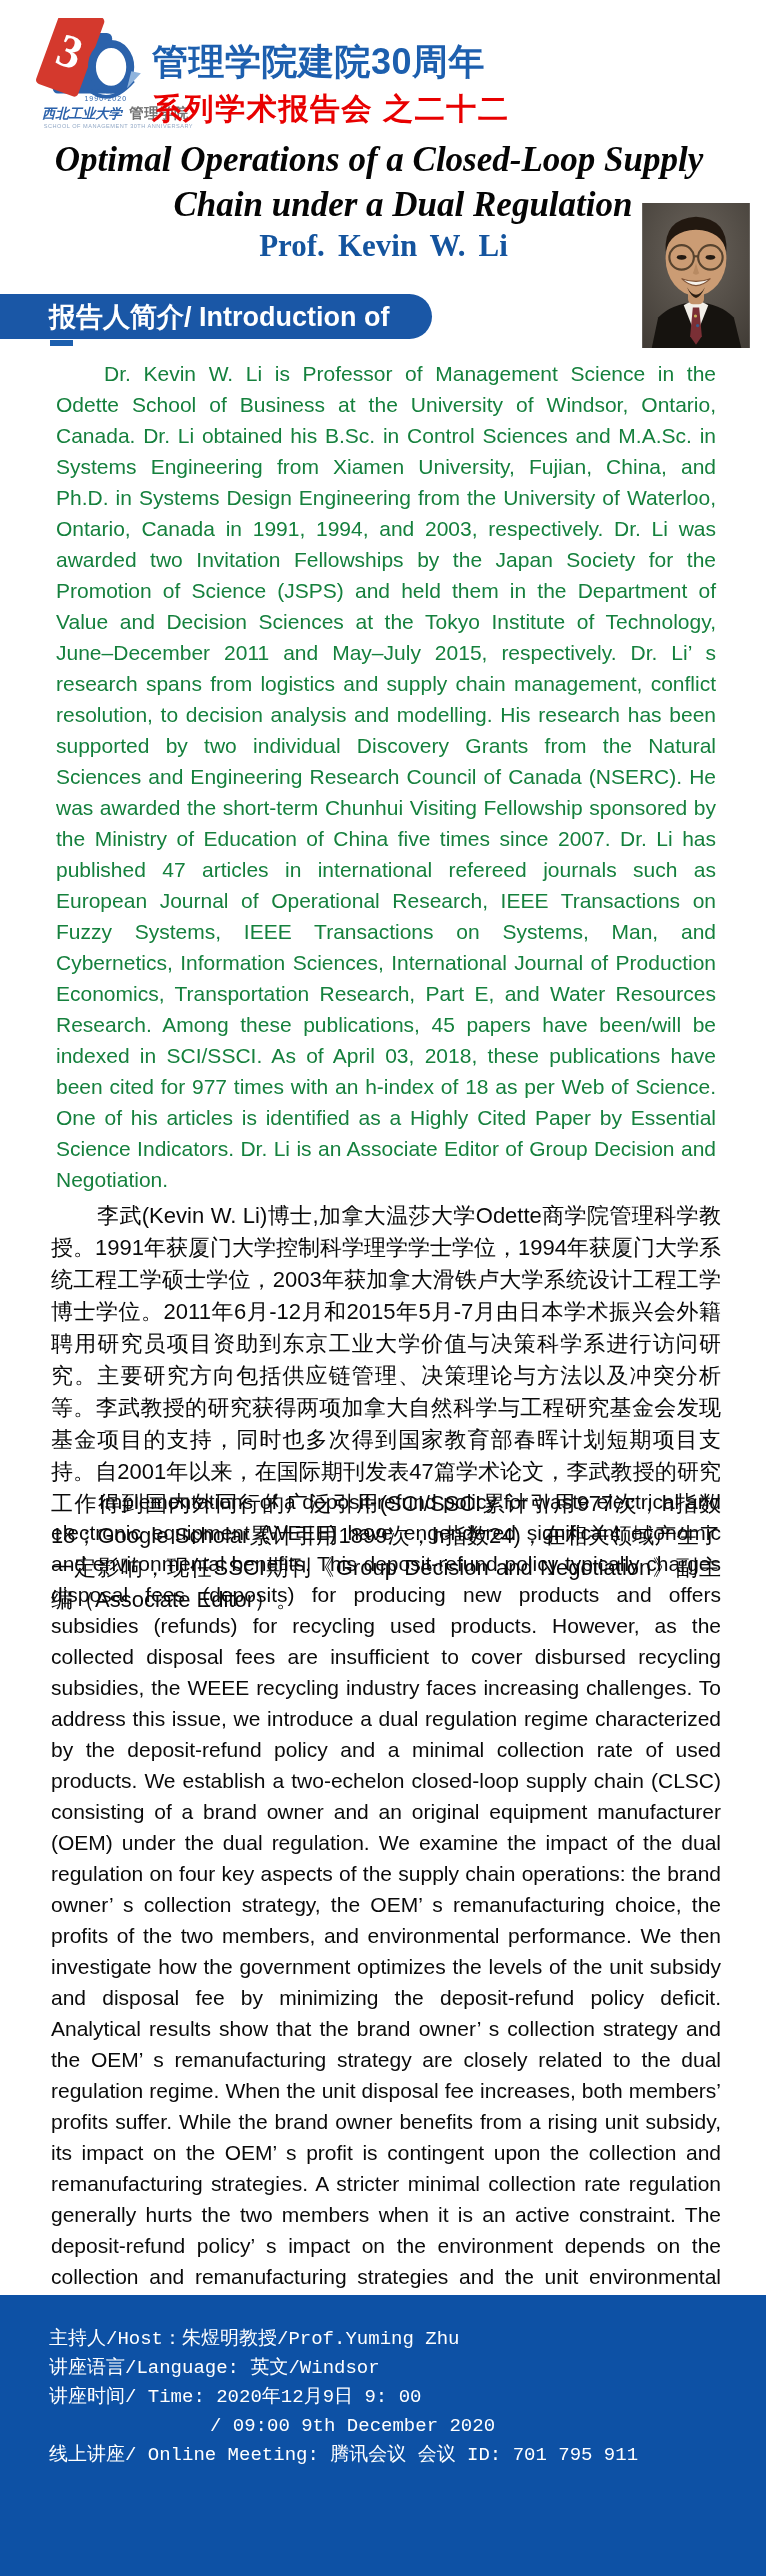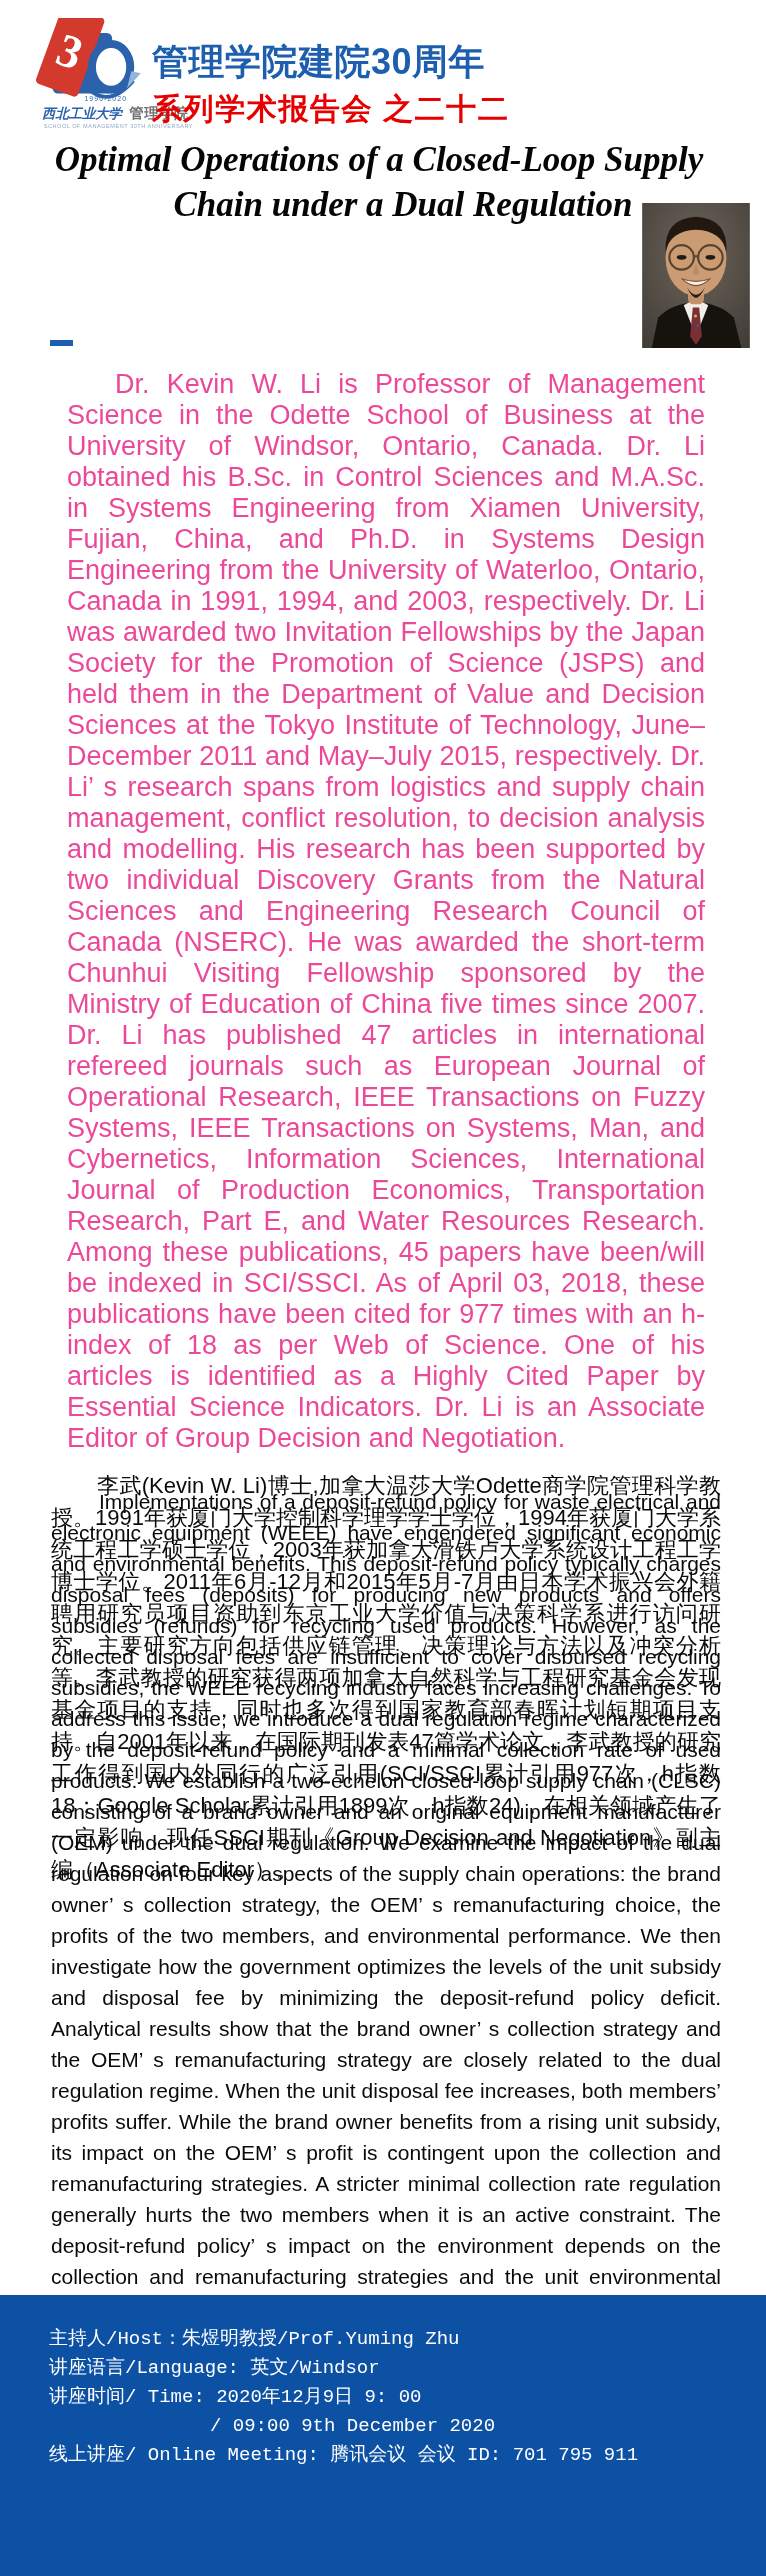--- a/index.html
+++ b/index.html
@@ -31,21 +31,21 @@
   .photo{position:absolute;left:642px;top:203px;width:108px;height:145px;overflow:hidden;}
   
   .banner{position:absolute;left:0;height:45px;background:#1a57a6;color:#ffffff;
     font-weight:700;font-size:27px;display:flex;align-items:center;
     padding-left:49px;box-sizing:border-box;border-radius:0 24.5px 24.5px 0;white-space:nowrap;}
   .banner-intro{top:294px;width:432px;}
   .banner-abstract{top:1430px;width:349px;}
   .stub{position:absolute;left:50px;top:340px;width:23.4px;height:5.9px;background:#1d5fae;}
   
   .intro-block{position:absolute;left:51px;top:353px;width:670px;}
-  .p-en{margin:16px;font-size:27px;line-height:31px;color:#ec4899;text-align:justify;text-indent:48px;}
+  .p-en{margin:5px;font-size:21px;line-height:31px;color:#15803d;text-align:justify;text-indent:48px;}
   .p-cn{margin:0;font-size:22px;line-height:32px;color:#0a0a0a;text-align:justify;text-indent:46px;}
   .abstract-block{position:absolute;left:51px;top:1486px;width:670px;}
   .p-abs{margin:0;font-size:21px;line-height:31px;color:#0a0a0a;text-align:justify;text-indent:48px;}
   
   .footer{position:absolute;left:0;top:2295px;width:767px;height:281px;background:#0d51a5;
     box-sizing:border-box;padding:30px 21px 0 49px;
     font-family:"Liberation Mono",monospace;font-size:19px;line-height:29px;color:#ffffff;}
   .footer-line{white-space:nowrap;}
   .footer-line.indent{margin-left:161px;}
 </style>
@@ -75,20 +75,21 @@
       <span class="logo-school">管理学院</span>
     </div>
     <div class="logo-en">SCHOOL OF MANAGEMENT  30TH ANNIVERSARY</div>
   </div>
 
   <div class="anniv-title">管理学院建院30周年</div>
   <div class="series-title">系列学术报告会 之二十二</div>
 
   <div class="title-line t1">Optimal Operations of a Closed-Loop Supply</div>
   <div class="title-line t2">Chain under a Dual Regulation</div>
+  <div class="prof">Prof.  Kevin W. Li</div>
 
   <div class="photo">
     <svg width="108" height="145" viewBox="0 0 202 272">
       <defs>
         <radialGradient id="bg" cx="50%" cy="35%" r="80%">
           <stop offset="0%" stop-color="#6b645c"></stop>
           <stop offset="100%" stop-color="#413c36"></stop>
         </radialGradient>
       </defs>
       <rect width="202" height="272" fill="url(#bg)"></rect>
@@ -115,20 +116,23 @@
       <ellipse cx="128" cy="102" rx="9" ry="4.5" fill="#241a12"></ellipse>
 
       <path d="M101 112 Q97 128 95 132 Q101 137 107 132 Q105 128 101 112" fill="#b88a62"></path>
 
       <path d="M74 142 Q101 168 128 142 Q101 152 74 142 Z" fill="#f5f2ec" stroke="#7d5134" stroke-width="2"></path>
 
       <path d="M84 158 Q101 186 118 158 Q110 176 101 178 Q92 176 84 158 Z" fill="#2a1d12"></path>
     </svg>
   </div>
 
+  <div class="banner banner-intro">
+    <span>报告人简介/ Introduction of</span>
+  </div>
   <div class="stub"></div>
 
   <div class="intro-block">
     <p class="p-en">Dr. Kevin W. Li is Professor of Management Science in the Odette School of Business at the University of Windsor, Ontario, Canada. Dr. Li obtained his B.Sc. in Control Sciences and M.A.Sc. in Systems Engineering from Xiamen University, Fujian, China, and Ph.D. in Systems Design Engineering from the University of Waterloo, Ontario, Canada in 1991, 1994, and 2003, respectively. Dr. Li was awarded two Invitation Fellowships by the Japan Society for the Promotion of Science (JSPS) and held them in the Department of Value and Decision Sciences at the Tokyo Institute of Technology, June–December 2011 and May–July 2015, respectively. Dr. Li’ s research spans from logistics and supply chain management, conflict resolution, to decision analysis and modelling. His research has been supported by two individual Discovery Grants from the Natural Sciences and Engineering Research Council of Canada (NSERC). He was awarded the short-term Chunhui Visiting Fellowship sponsored by the Ministry of Education of China five times since 2007. Dr. Li has published 47 articles in international refereed journals such as European Journal of Operational Research, IEEE Transactions on Fuzzy Systems, IEEE Transactions on Systems, Man, and Cybernetics, Information Sciences, International Journal of Production Economics, Transportation Research, Part E, and Water Resources Research. Among these publications, 45 papers have been/will be indexed in SCI/SSCI. As of April 03, 2018, these publications have been cited for 977 times with an h-index of 18 as per Web of Science. One of his articles is identified as a Highly Cited Paper by Essential Science Indicators. Dr. Li is an Associate Editor of Group Decision and Negotiation.</p>
     <p class="p-cn">李武(Kevin W. Li)博士,加拿大温莎大学Odette商学院管理科学教授。1991年获厦门大学控制科学理学学士学位，1994年获厦门大学系统工程工学硕士学位，2003年获加拿大滑铁卢大学系统设计工程工学博士学位。2011年6月-12月和2015年5月-7月由日本学术振兴会外籍聘用研究员项目资助到东京工业大学价值与决策科学系进行访问研究。主要研究方向包括供应链管理、决策理论与方法以及冲突分析等。李武教授的研究获得两项加拿大自然科学与工程研究基金会发现基金项目的支持，同时也多次得到国家教育部春晖计划短期项目支持。自2001年以来，在国际期刊发表47篇学术论文，李武教授的研究工作得到国内外同行的广泛引用(SCI/SSCI累计引用977次，h指数18；Google Scholar累计引用1899次，h指数24)，在相关领域产生了一定影响，现任SSCI期刊《Group Decision and Negotiation》副主编（Associate Editor）。</p>
   </div>
 
 
   <div class="abstract-block">
     <p class="p-abs">Implementations of a deposit-refund policy for waste electrical and electronic equipment (WEEE) have engendered significant economic and environmental benefits. This deposit-refund policy typically charges disposal fees (deposits) for producing new products and offers subsidies (refunds) for recycling used products. However, as the collected disposal fees are insufficient to cover disbursed recycling subsidies, the WEEE recycling industry faces increasing challenges. To address this issue, we introduce a dual regulation regime characterized by the deposit-refund policy and a minimal collection rate of used products. We establish a two-echelon closed-loop supply chain (CLSC) consisting of a brand owner and an original equipment manufacturer (OEM) under the dual regulation. We examine the impact of the dual regulation on four key aspects of the supply chain operations: the brand owner’ s collection strategy, the OEM’ s remanufacturing choice, the profits of the two members, and environmental performance. We then investigate how the government optimizes the levels of the unit subsidy and disposal fee by minimizing the deposit-refund policy deficit. Analytical results show that the brand owner’ s collection strategy and the OEM’ s remanufacturing strategy are closely related to the dual regulation regime. When the unit disposal fee increases, both members’ profits suffer. While the brand owner benefits from a rising unit subsidy, its impact on the OEM’ s profit is contingent upon the collection and remanufacturing strategies. A stricter minimal collection rate regulation generally hurts the two members when it is an active constraint. The deposit-refund policy’ s impact on the environment depends on the collection and remanufacturing strategies and the unit environmental benefit of collection. Regulating the minimal collection rate is beneficial to the environment and helps to reduce the deposit-refund policy deficit under certain conditions.</p>

